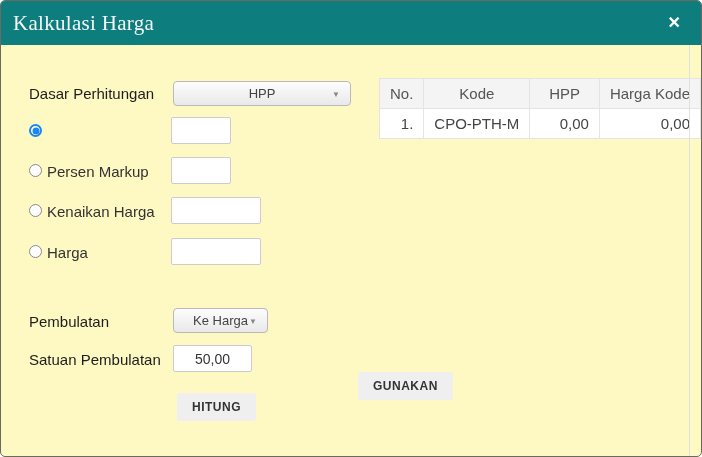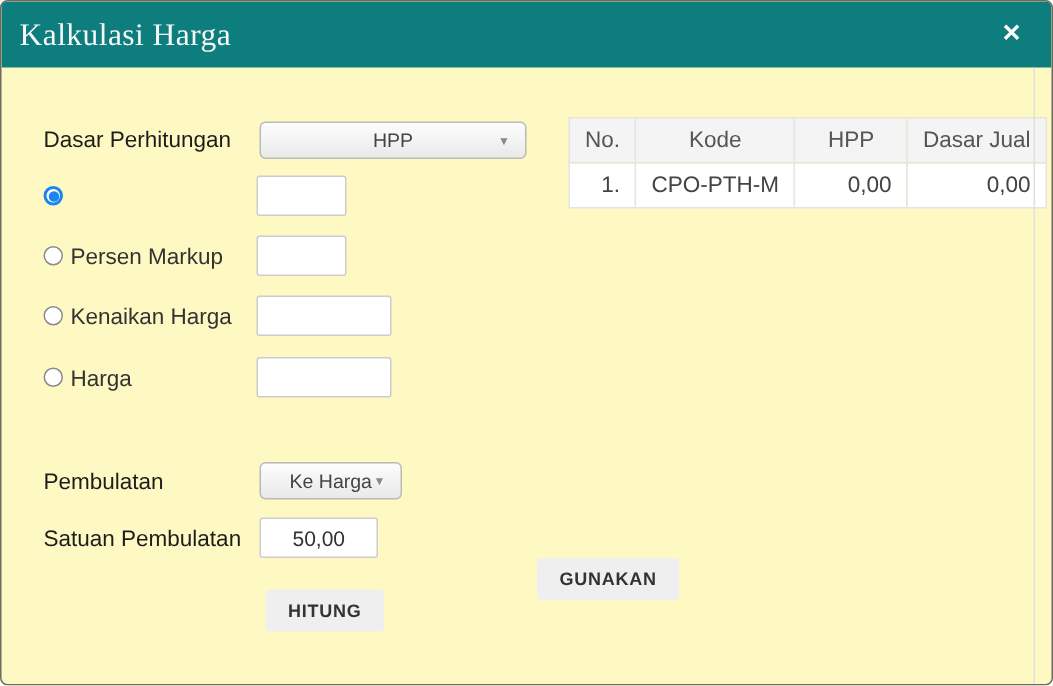--- a/index.html
+++ b/index.html
@@ -119,21 +119,21 @@
       <col style="width:33px">
         <col style="width:98px">
         <col style="width:75px">
         <col style="width:90px">
     </colgroup>
     <thead>
       <tr>
         <th>No.</th>
         <th>Kode</th>
         <th>HPP</th>
-        <th>Dasar Jual</th>
+        <th>Harga Kode</th>
       </tr>
     </thead>
     <tbody>
       <tr>
         <td class="ta-r">1.</td>
         <td class="ta-l">CPO-PTH-M</td>
         <td class="ta-r">0,00</td>
         <td class="ta-r">0,00</td>
       </tr>
     </tbody>

